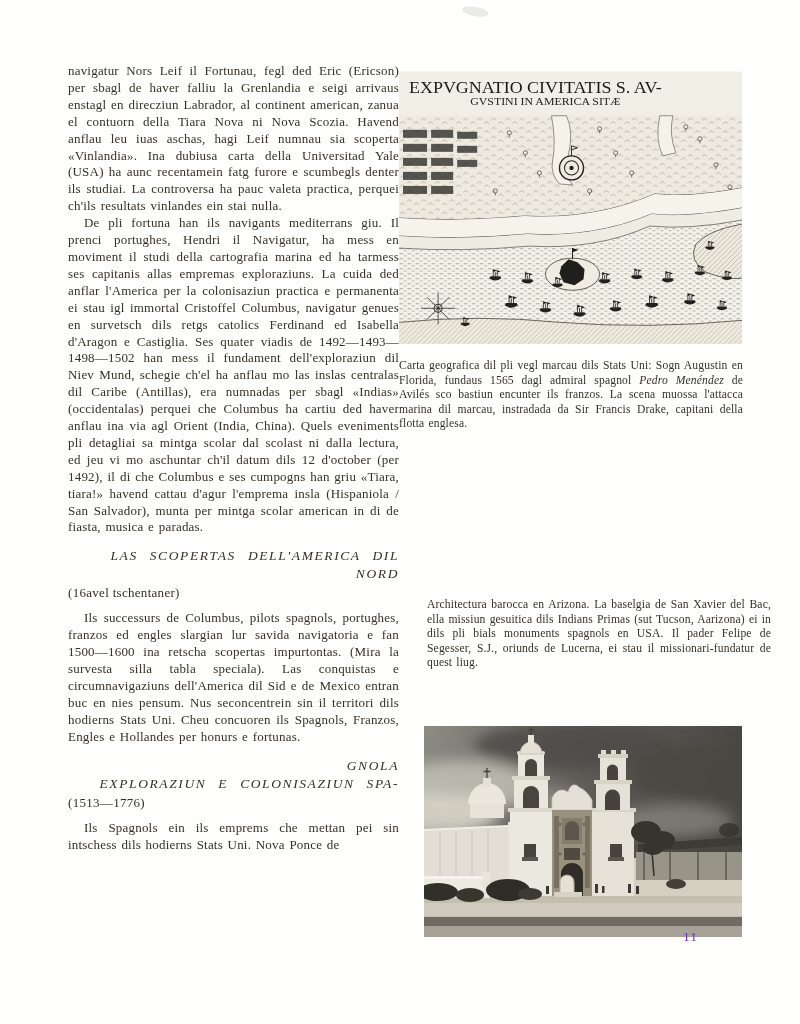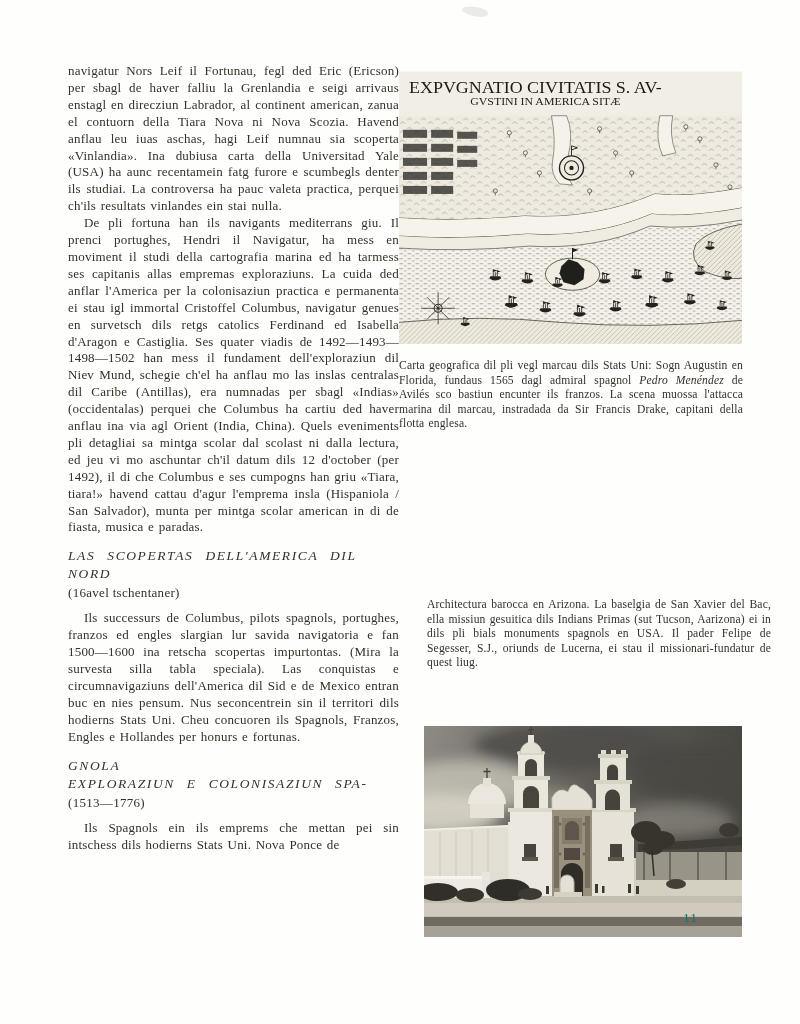--- a/index.html
+++ b/index.html
@@ -19,21 +19,21 @@
   .col-left{
     position:absolute;left:68px;top:63px;width:331px;
   }
   p.body{
     margin:0;font-size:13px;line-height:16.9px;
     text-align:justify;letter-spacing:.2px;word-spacing:1.2px;
   }
   p.indent{text-indent:16px;}
   .section-heading{
     font-style:italic;font-size:13.5px;line-height:18px;
-    letter-spacing:1.6px;word-spacing:7px;text-align:left;
+    letter-spacing:1.6px;word-spacing:7px;text-align:right;
     margin:11px 0 1px 0;
   }
   .subheading{
     font-size:13px;line-height:17px;margin:0 0 9px 0;
     letter-spacing:.3px;
   }
   .map-figure{
     position:absolute;left:399px;top:71px;width:319px;height:273px;
   }
   .caption{
@@ -41,22 +41,22 @@
     font-size:11.6px;line-height:14.6px;text-align:justify;
     letter-spacing:.15px;word-spacing:1px;
   }
   .caption .it{font-style:italic;}
   .map-caption{top:359px;}
   .church-caption{top:598px;margin-left:28px;}
   .church-figure{
     position:absolute;left:424px;top:726px;width:318px;height:211px;
   }
   .page-number{
-    position:absolute;left:683px;top:910px;
-    font-size:13.5px;letter-spacing:1px;color:#0f766e;
+    position:absolute;left:683px;top:929px;
+    font-size:13.5px;letter-spacing:1px;color:#6d28d9;
   }
   svg{display:block;}
 </style>
 </head>
 <body>
 
 <div class="page">
 
   <div class="smudge"></div>
 

